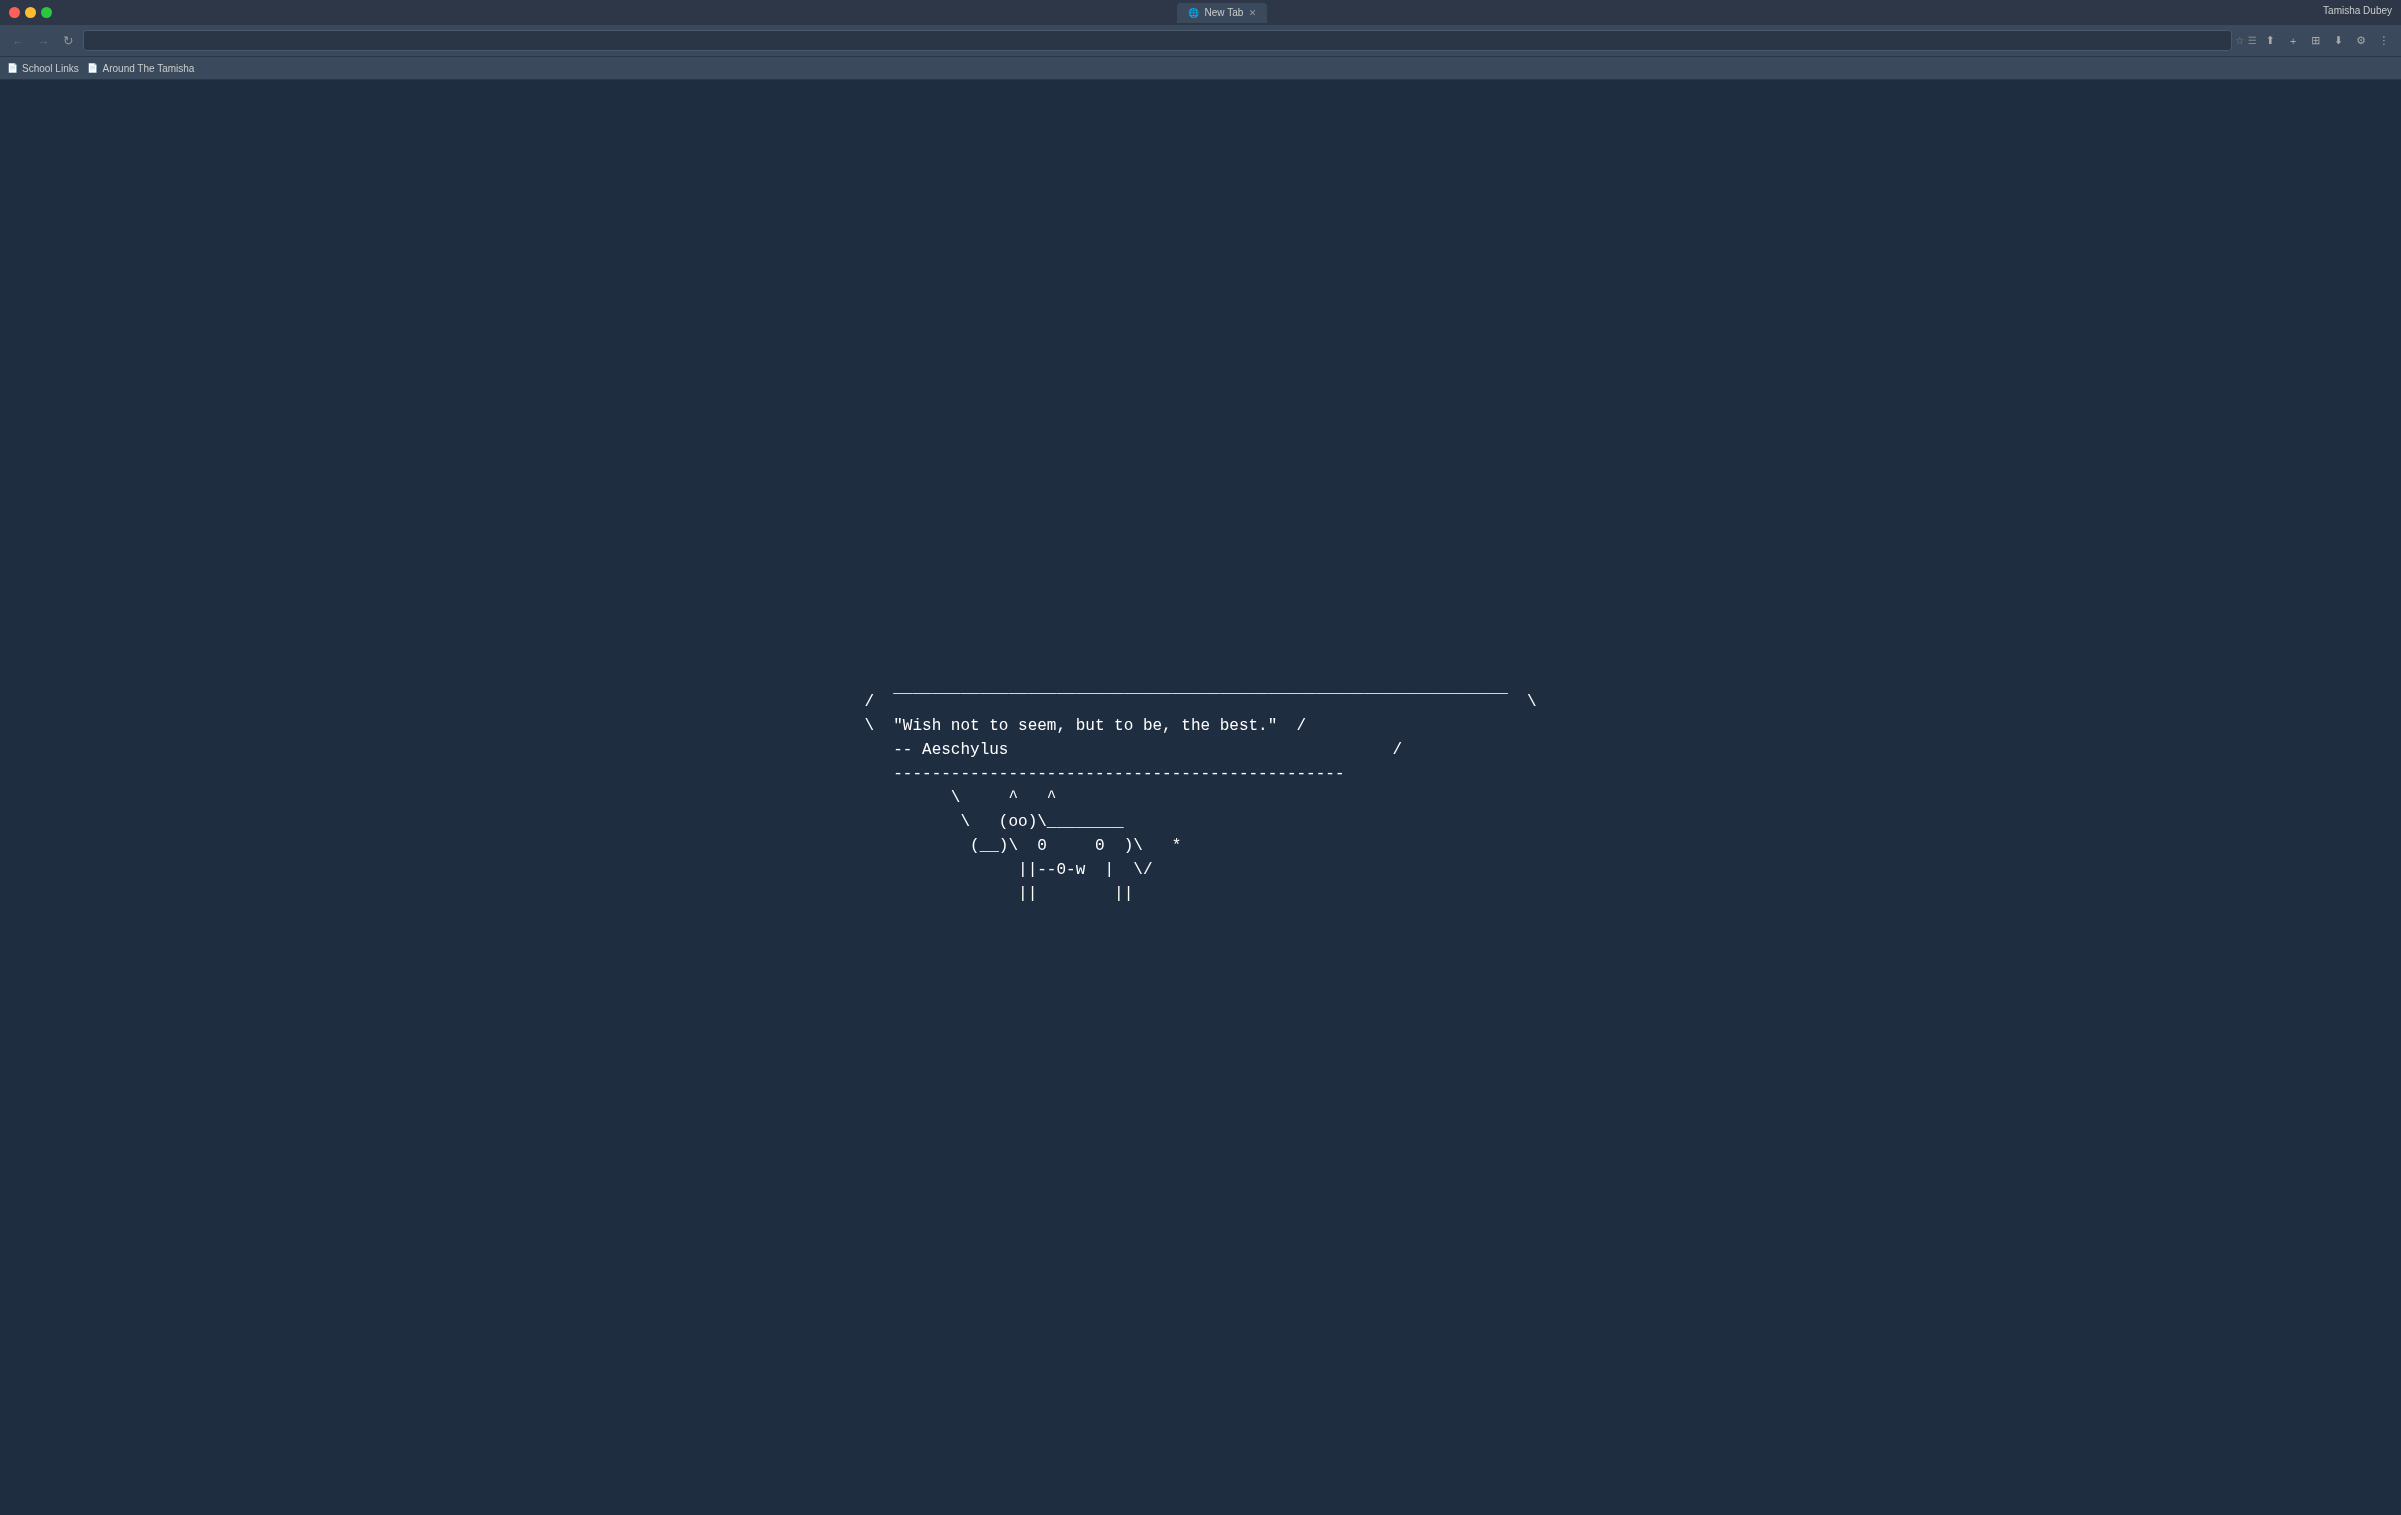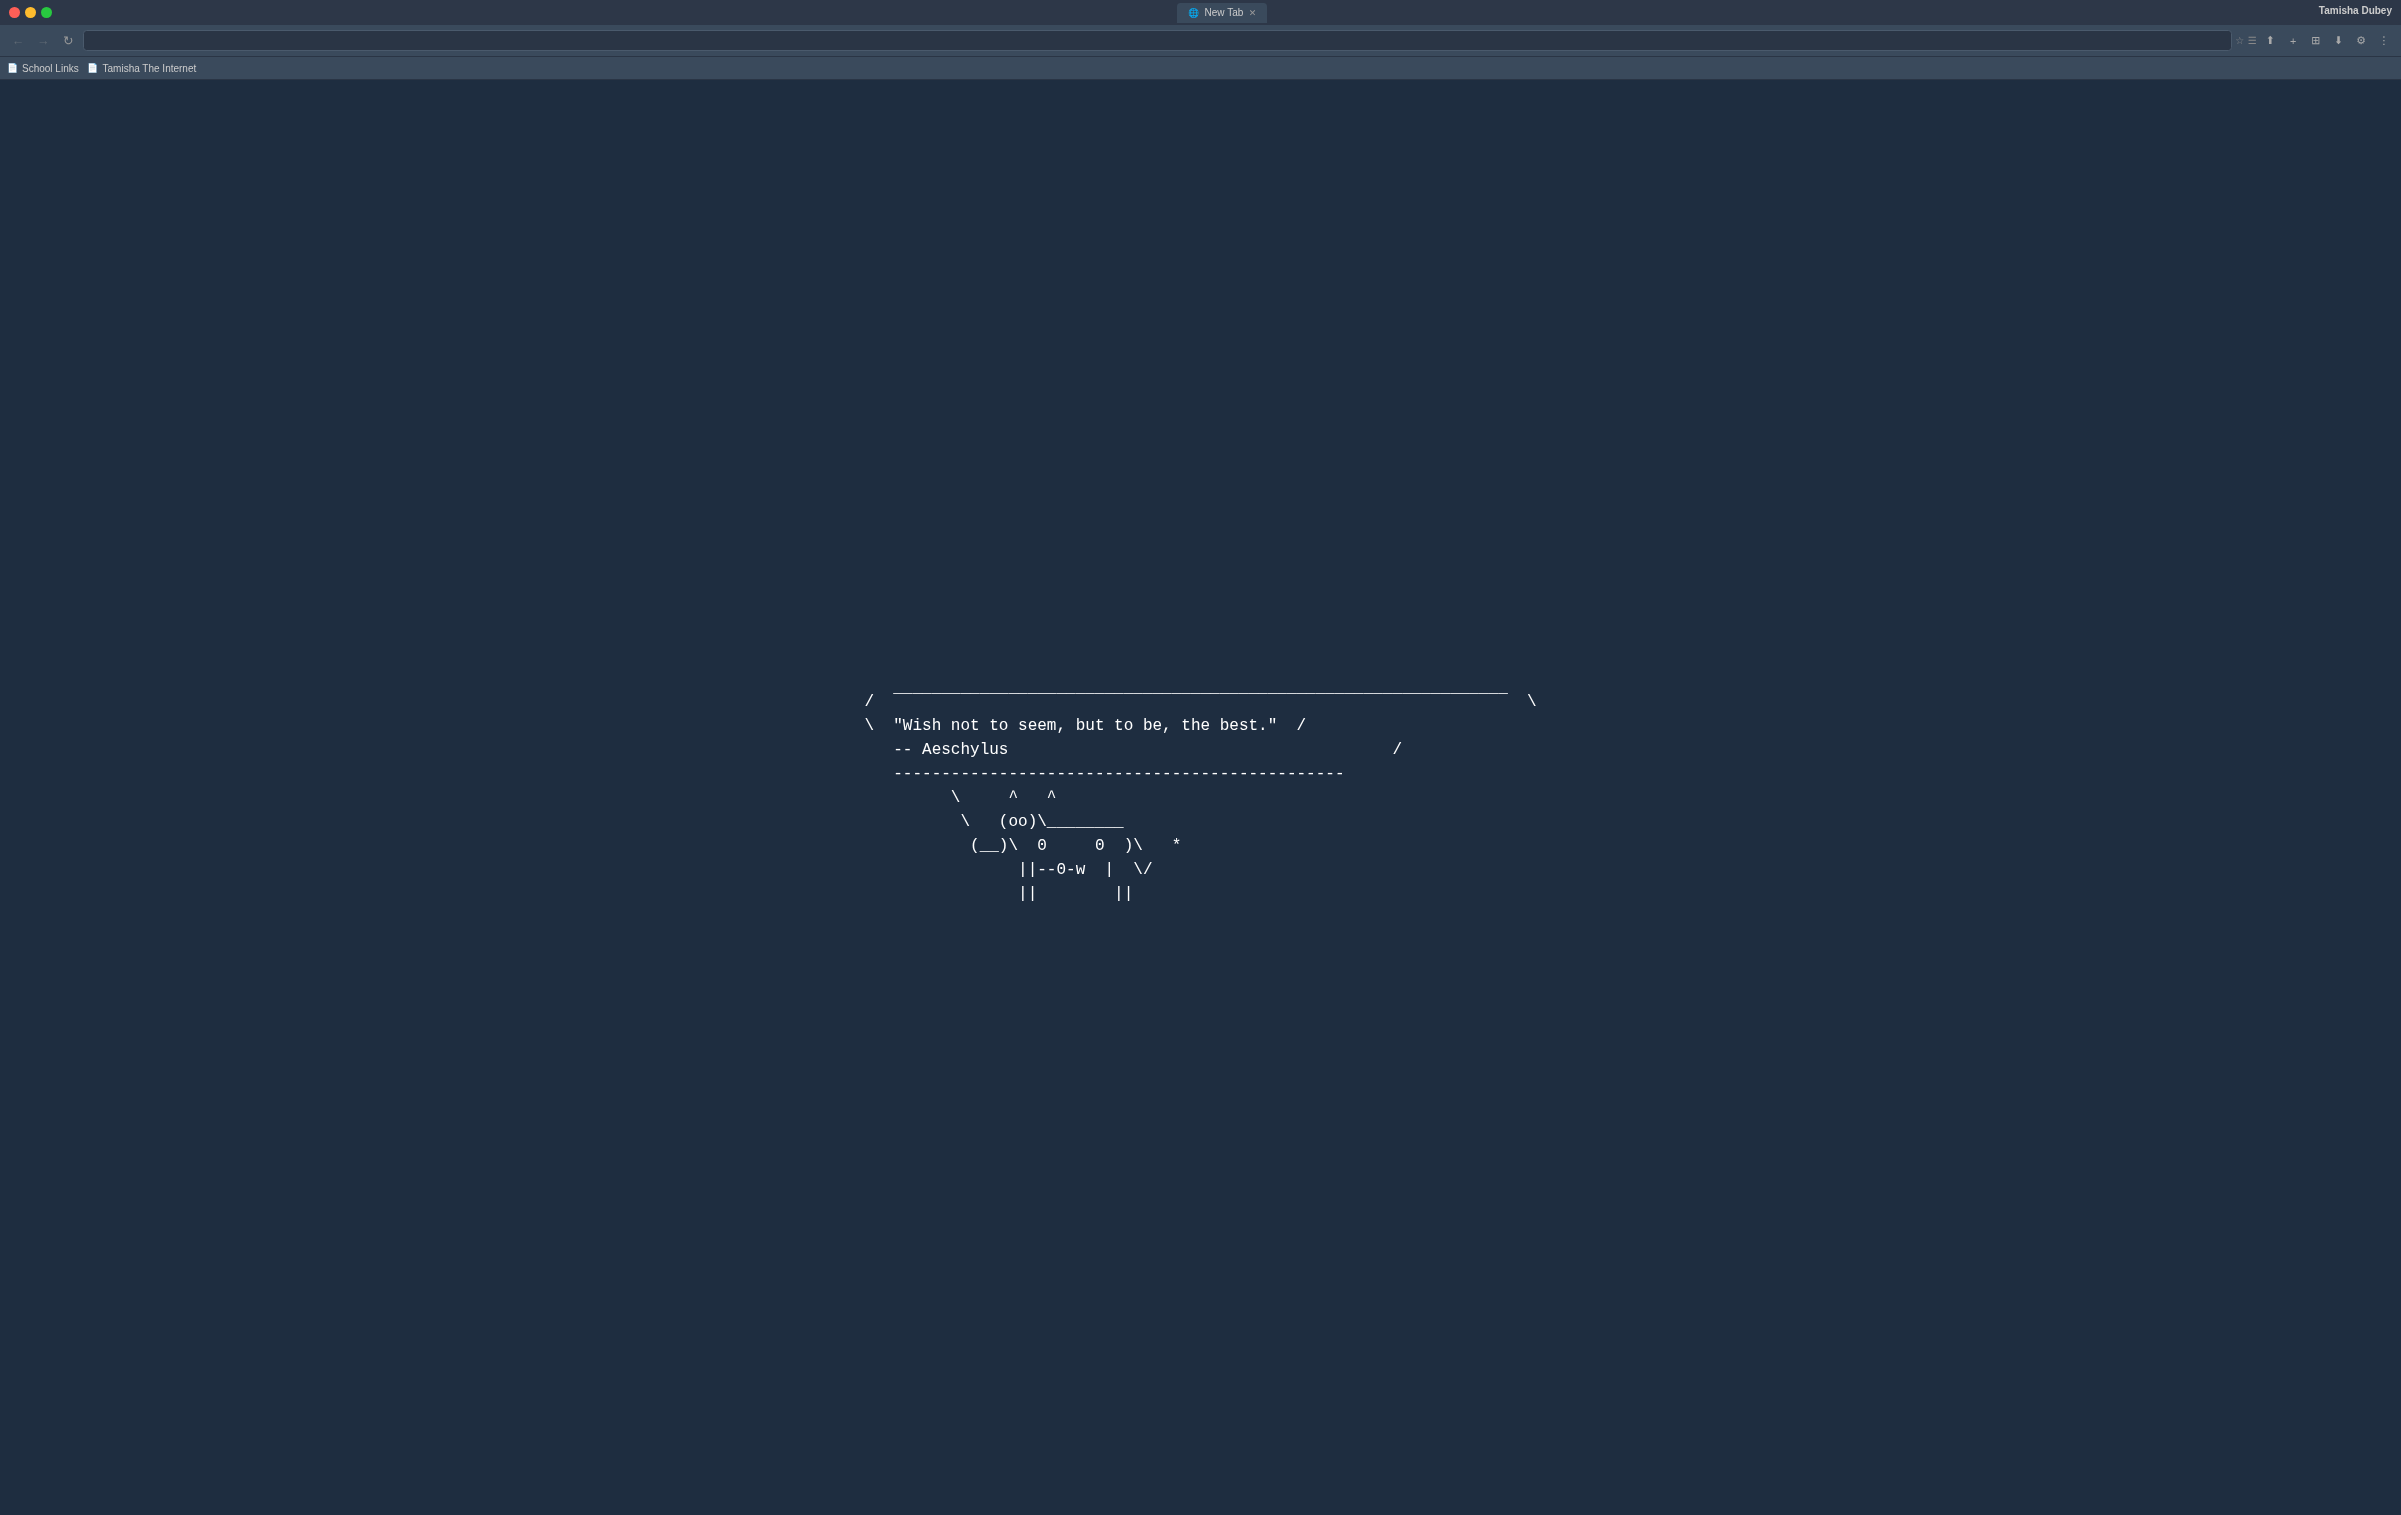--- a/index.html
+++ b/index.html
@@ -71,21 +71,20 @@
     .tab-icon {
       font-size: 9px;
     }
 
     .user-name {
       position: absolute;
       right: 9px;
       top: 5.4px;
       font-size: 10px;
       color: #ccc;
-      font-weight: bold;
     }
 
     .toolbar {
       background: #3a4a5c;
       height: 32px;
       display: flex;
       align-items: center;
       padding: 0 7.2px;
       gap: 3.6px;
       border-bottom: 0.9px solid #2a3545;
@@ -250,21 +249,21 @@
     </div>
   </div>
 
   <div class="bookmarks-bar">
     <div class="bookmark-item">
       <span class="bookmark-icon">📄</span>
       <span>School Links</span>
     </div>
     <div class="bookmark-item">
       <span class="bookmark-icon">📄</span>
-      <span>Tamisha The Internet</span>
+      <span>Around The Tamisha</span>
     </div>
   </div>
 
   <div class="content-area">
     <div class="ascii-container">
       <pre class="ascii-art">/  ‾‾‾‾‾‾‾‾‾‾‾‾‾‾‾‾‾‾‾‾‾‾‾‾‾‾‾‾‾‾‾‾‾‾‾‾‾‾‾‾‾‾‾‾‾‾‾‾‾‾‾‾‾‾‾‾‾‾‾‾‾‾‾‾  \
 \  "Wish not to seem, but to be, the best."  /
    -- Aeschylus                                        /
    -----------------------------------------------
          \     ^   ^

